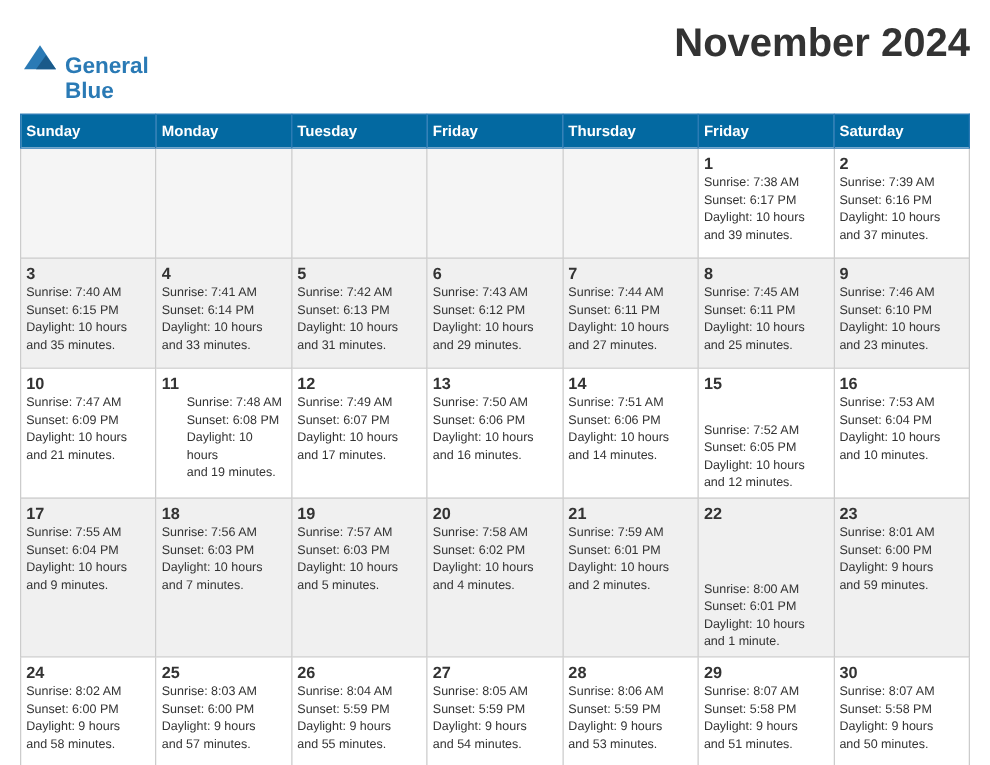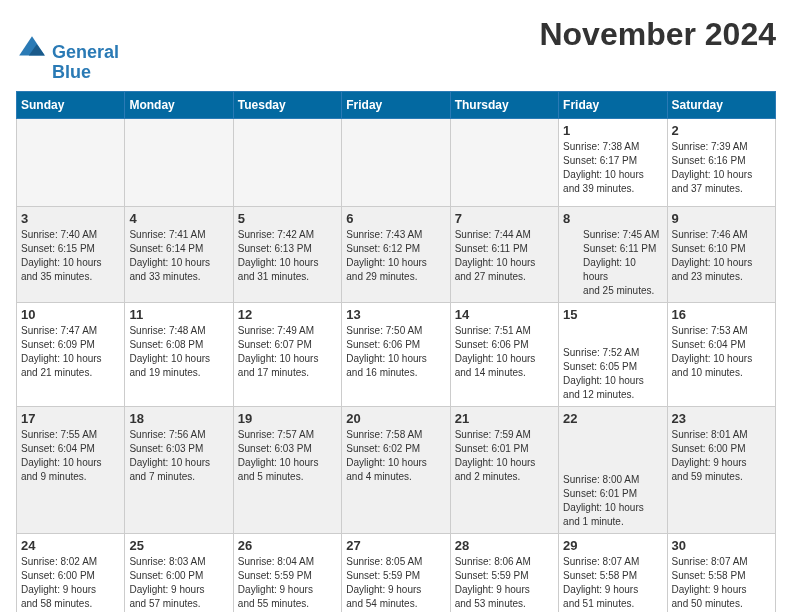--- a/index.html
+++ b/index.html
@@ -173,21 +173,21 @@
         </td>
         <td class="shaded">
           <span class="day-number">7</span>
           <div class="day-info" style="white-space: pre-line;">Sunrise: 7:44 AM
 Sunset: 6:11 PM
 Daylight: 10 hours
 and 27 minutes.</div>
         </td>
         <td class="shaded">
           <span class="day-number">8</span>
-          <div class="day-info" style="white-space: pre-line; margin-left: 20px;">Sunrise: 7:45 AM
+          <div class="day-info" style="white-space: pre-line;">Sunrise: 7:45 AM
 Sunset: 6:11 PM
 Daylight: 10 hours
 and 25 minutes.</div>
         </td>
         <td class="shaded">
           <span class="day-number">9</span>
           <div class="day-info" style="white-space: pre-line;">Sunrise: 7:46 AM
 Sunset: 6:10 PM
 Daylight: 10 hours
 and 23 minutes.</div>
@@ -196,21 +196,21 @@
       <tr>
         <td>
           <span class="day-number">10</span>
           <div class="day-info" style="white-space: pre-line;">Sunrise: 7:47 AM
 Sunset: 6:09 PM
 Daylight: 10 hours
 and 21 minutes.</div>
         </td>
         <td>
           <span class="day-number">11</span>
-          <div class="day-info" style="white-space: pre-line;">Sunrise: 7:48 AM
+          <div class="day-info" style="white-space: pre-line; margin-left: 20px;">Sunrise: 7:48 AM
 Sunset: 6:08 PM
 Daylight: 10 hours
 and 19 minutes.</div>
         </td>
         <td>
           <span class="day-number">12</span>
           <div class="day-info" style="white-space: pre-line;">Sunrise: 7:49 AM
 Sunset: 6:07 PM
 Daylight: 10 hours
 and 17 minutes.</div>

